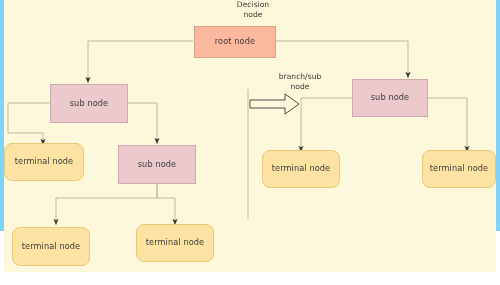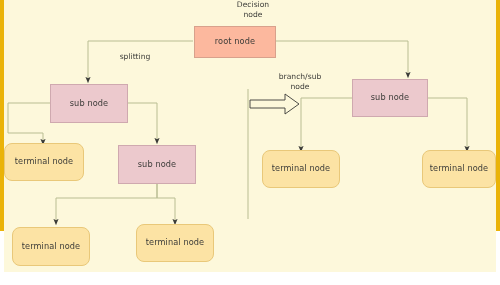--- a/index.html
+++ b/index.html
@@ -10,21 +10,21 @@
   body {
     width: 500px;
     height: 285px;
     overflow: hidden;
     font-family: "DejaVu Sans", "Liberation Sans", sans-serif;
   }
   #canvas {
     position: relative;
     width: 500px;
     height: 231px;
-    background: #eab308;
+    background: #7dd3fc;
   }
   #canvas-bg {
     position: absolute;
     left: 4px;
     top: 0px;
     width: 492px;
     height: 272px;
     background: #fdf8db;
   }
   svg.edges {
@@ -101,21 +101,20 @@
       <path d="M352,98 L301,98 L301,149" marker-end="url(#arrowhead)"></path>
 
       <path d="M428,98 L467,98 L467,149" marker-end="url(#arrowhead)"></path>
     </g>
 
     <path d="M250,100 L285,100 L285,94 L299,104 L285,114 L285,108 L250,108 Z" fill="#fdf8db" stroke="#3b3b38" stroke-width="0.9"></path>
   </svg>
 
   <div class="caption" style="left:211px; top:0px; width:84px;">Decision
 node</div>
-  <div class="caption" style="left:100px; top:52px; width:70px;">splitting</div>
   <div class="caption" style="left:261px; top:72px; width:78px;">branch/sub
 node</div>
 
   <div class="node node-root" style="left:194px; top:26px; width:82px; height:32px;">root node</div>
 
   <div class="node node-sub" style="left:50px; top:84px; width:78px; height:39px;">sub node</div>
 
   <div class="node node-sub" style="left:118px; top:145px; width:78px; height:39px;">sub node</div>
 
   <div class="node node-sub" style="left:352px; top:79px; width:76px; height:38px;">sub node</div>

